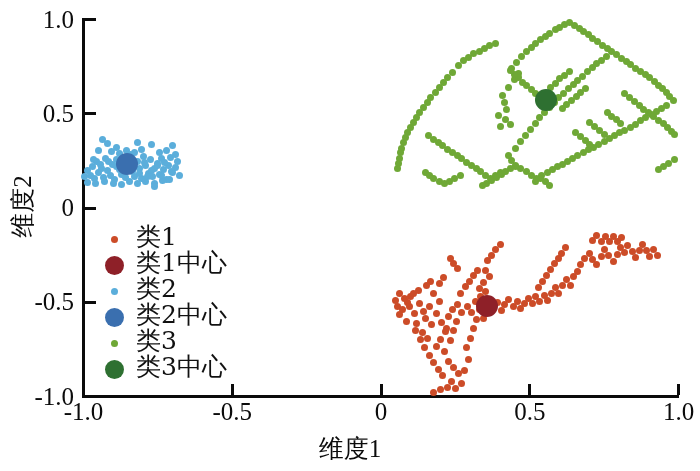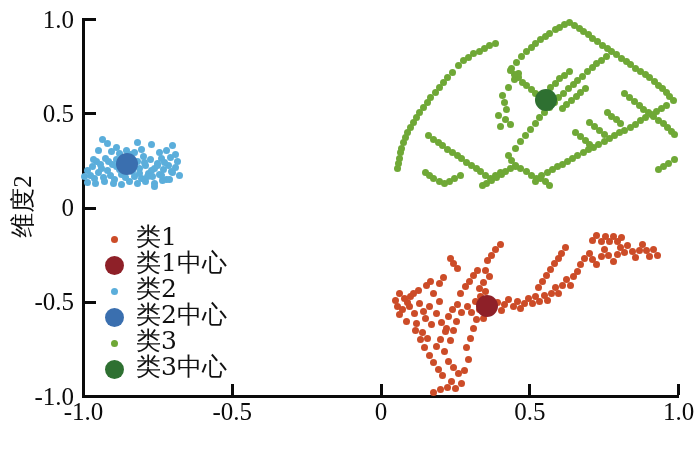--- a/index.html
+++ b/index.html
@@ -531,20 +531,21 @@
       <div class="pt" style="width: 7px; height: 7px; left: 585.75px; top: 140.787px; background: rgb(111, 168, 54);"></div>
       <div class="pt" style="width: 7px; height: 7px; left: 670.537px; top: 155.867px; background: rgb(111, 168, 54);"></div>
       <div class="pt" style="width: 7px; height: 7px; left: 665.48px; top: 159.637px; background: rgb(111, 168, 54);"></div>
       <div class="pt" style="width: 7px; height: 7px; left: 660.125px; top: 162.653px; background: rgb(111, 168, 54);"></div>
       <div class="pt" style="width: 7px; height: 7px; left: 654.77px; top: 165.857px; background: rgb(111, 168, 54);"></div>
       <div class="ctr" style="width: 22px; height: 22px; left: 475.613px; top: 295.02px; background: rgb(142, 32, 40);"></div>
       <div class="ctr" style="width: 22px; height: 22px; left: 115.638px; top: 152.702px; background: rgb(58, 111, 175);"></div>
       <div class="ctr" style="width: 22px; height: 22px; left: 534.517px; top: 88.6125px; background: rgb(46, 112, 49);"></div>
     </div>
 
+  <div class="axis-title" id="xaxis-title">维度1</div>
   <div class="axis-title" id="yaxis-title">维度2</div>
 
   <div id="legend">
       <div class="leg-row">
         <span class="leg-mark" style="width: 7px; height: 7px; background: rgb(204, 76, 40); top: 9.5px; left: 6.5px;"></span>
         <span class="leg-text">类1</span>
       </div>
       <div class="leg-row">
         <span class="leg-mark" style="width: 19px; height: 19px; background: rgb(142, 32, 40); top: 3.5px; left: 0.5px;"></span>
         <span class="leg-text">类1中心</span>

